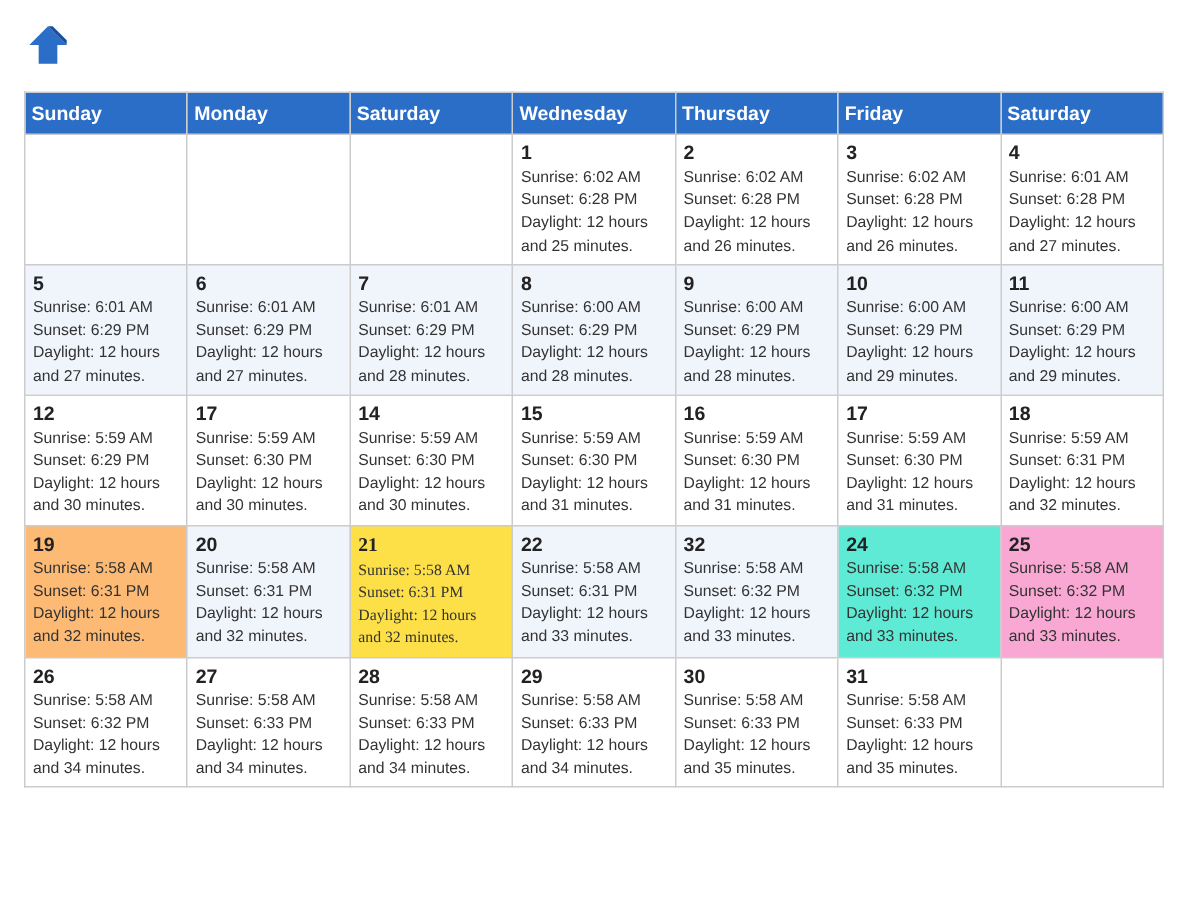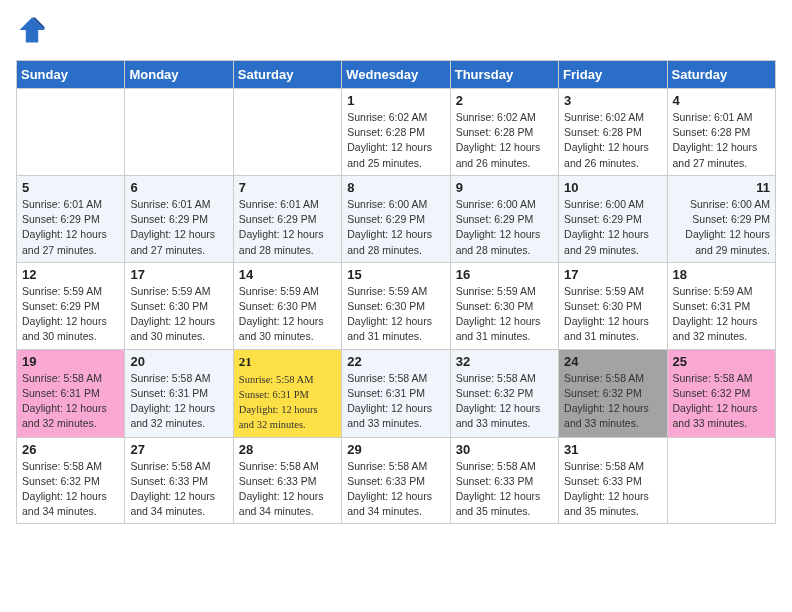--- a/index.html
+++ b/index.html
@@ -186,21 +186,21 @@
 Daylight: 12 hours
 and 28 minutes.</div>
         </td>
         <td style="background: rgb(240, 244, 251);">
           <div class="day-num">10</div>
           <div class="day-info" style="white-space: pre-line;">Sunrise: 6:00 AM
 Sunset: 6:29 PM
 Daylight: 12 hours
 and 29 minutes.</div>
         </td>
-        <td style="background: rgb(240, 244, 251); text-align: right;">
+        <td style="background: rgb(240, 244, 251);">
           <div class="day-num">11</div>
           <div class="day-info" style="white-space: pre-line;">Sunrise: 6:00 AM
 Sunset: 6:29 PM
 Daylight: 12 hours
 and 29 minutes.</div>
         </td>
       </tr>
       <tr>
         <td>
           <div class="day-num">12</div>
@@ -246,21 +246,21 @@
         </td>
         <td>
           <div class="day-num">18</div>
           <div class="day-info" style="white-space: pre-line;">Sunrise: 5:59 AM
 Sunset: 6:31 PM
 Daylight: 12 hours
 and 32 minutes.</div>
         </td>
       </tr>
       <tr>
-        <td style="background: #f9a8d4;">
+        <td style="background: #fdba74;">
           <div class="day-num">19</div>
           <div class="day-info" style="white-space: pre-line;">Sunrise: 5:58 AM
 Sunset: 6:31 PM
 Daylight: 12 hours
 and 32 minutes.</div>
         </td>
         <td style="background: rgb(240, 244, 251);">
           <div class="day-num">20</div>
           <div class="day-info" style="white-space: pre-line;">Sunrise: 5:58 AM
 Sunset: 6:31 PM
@@ -281,21 +281,21 @@
 Daylight: 12 hours
 and 33 minutes.</div>
         </td>
         <td style="background: rgb(240, 244, 251);">
           <div class="day-num">32</div>
           <div class="day-info" style="white-space: pre-line;">Sunrise: 5:58 AM
 Sunset: 6:32 PM
 Daylight: 12 hours
 and 33 minutes.</div>
         </td>
-        <td style="background: #a3a3a3;">
+        <td style="background: #5eead4;">
           <div class="day-num">24</div>
           <div class="day-info" style="white-space: pre-line;">Sunrise: 5:58 AM
 Sunset: 6:32 PM
 Daylight: 12 hours
 and 33 minutes.</div>
         </td>
         <td style="background: #f9a8d4;">
           <div class="day-num">25</div>
           <div class="day-info" style="white-space: pre-line;">Sunrise: 5:58 AM
 Sunset: 6:32 PM

